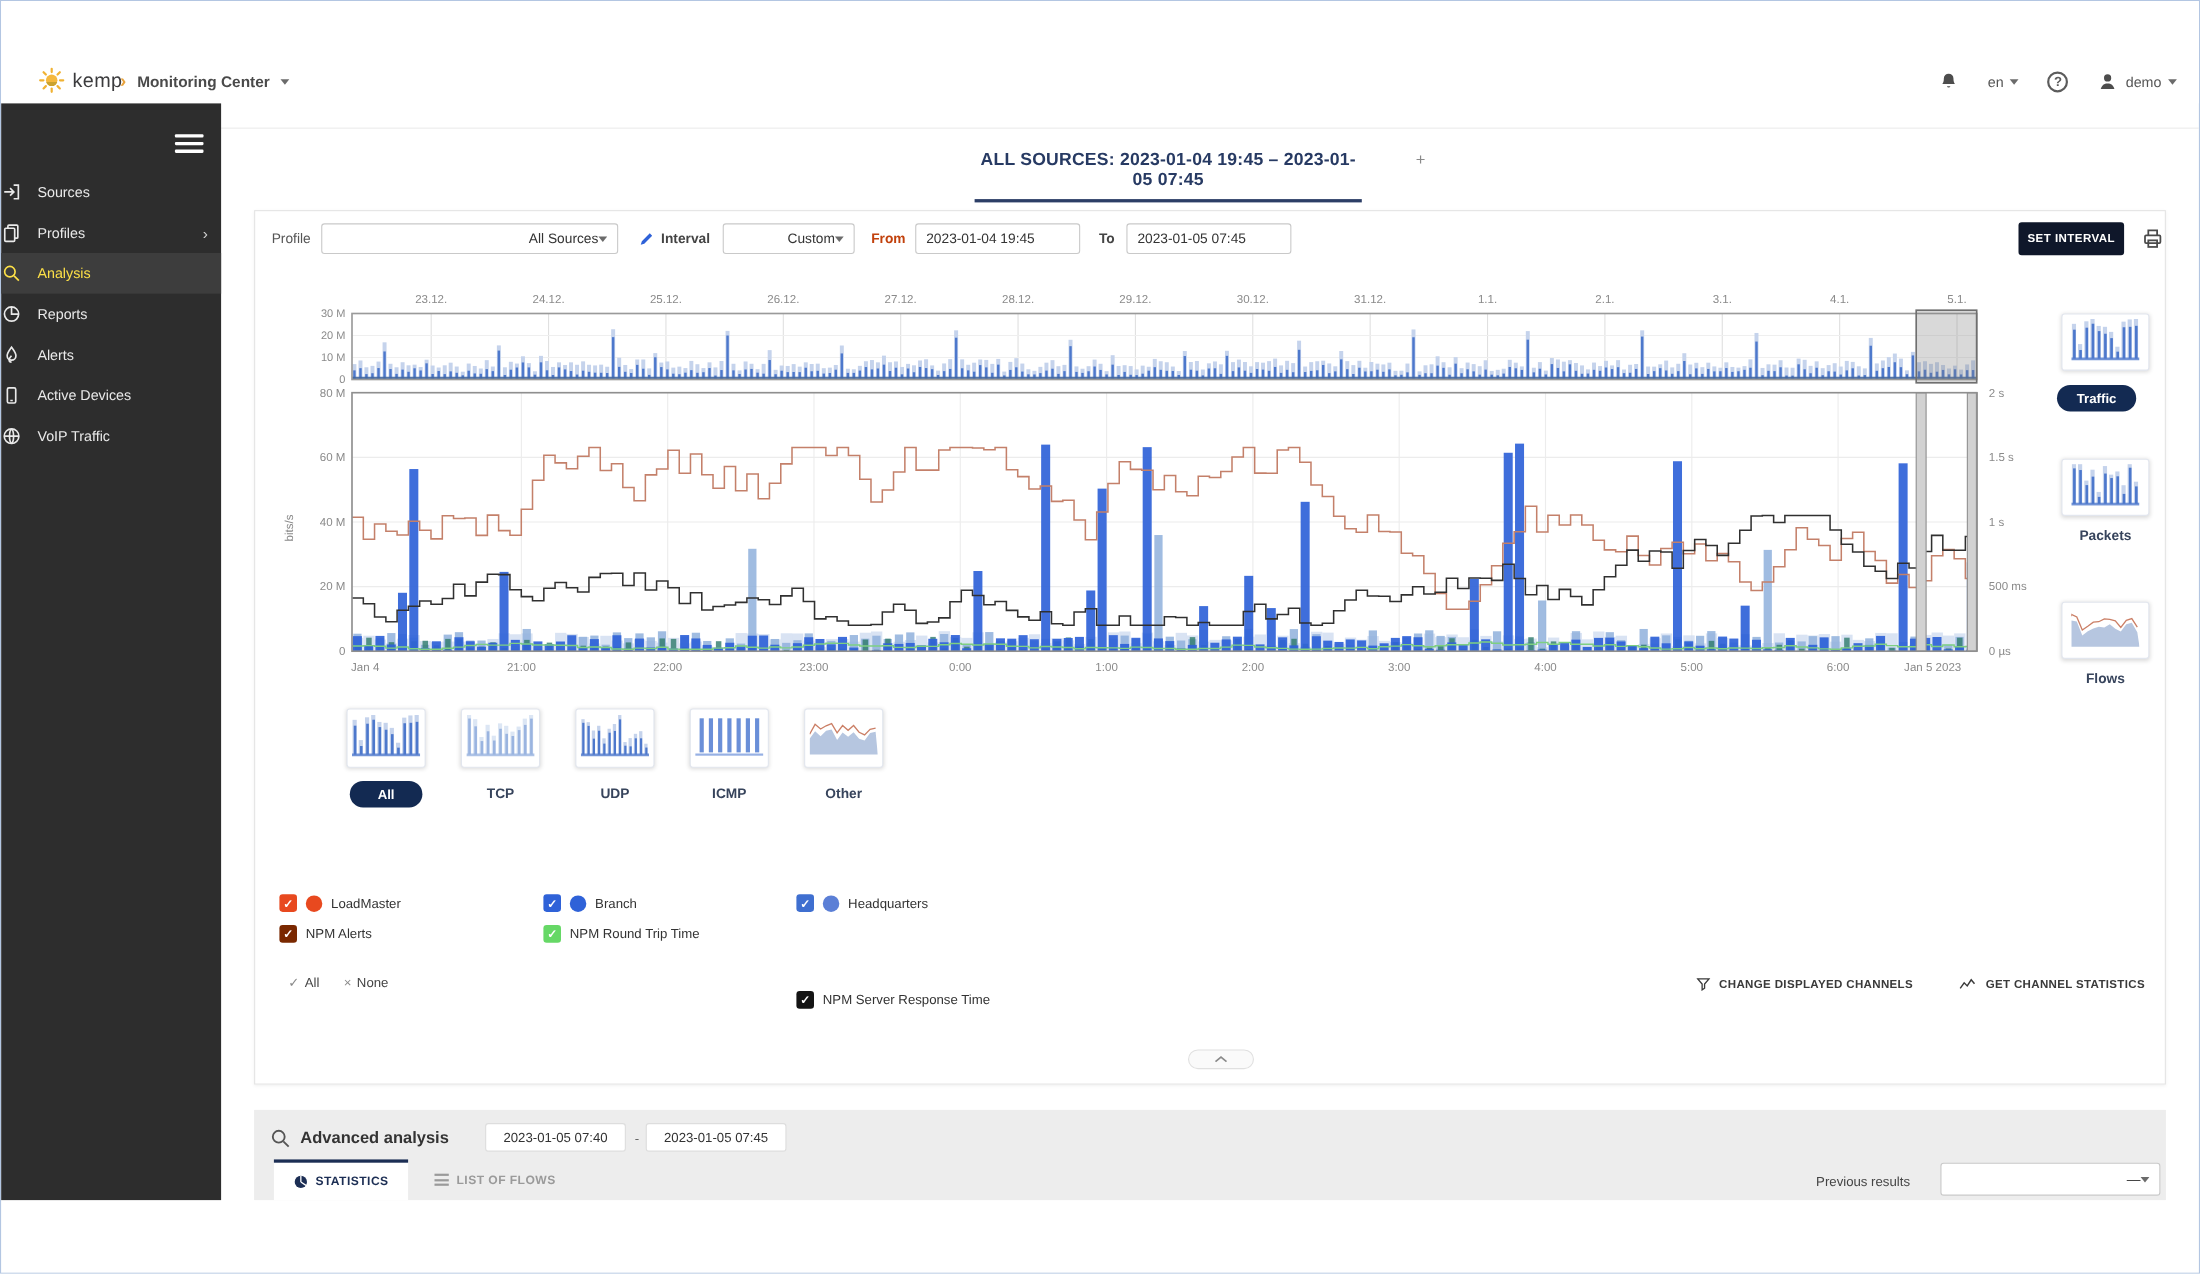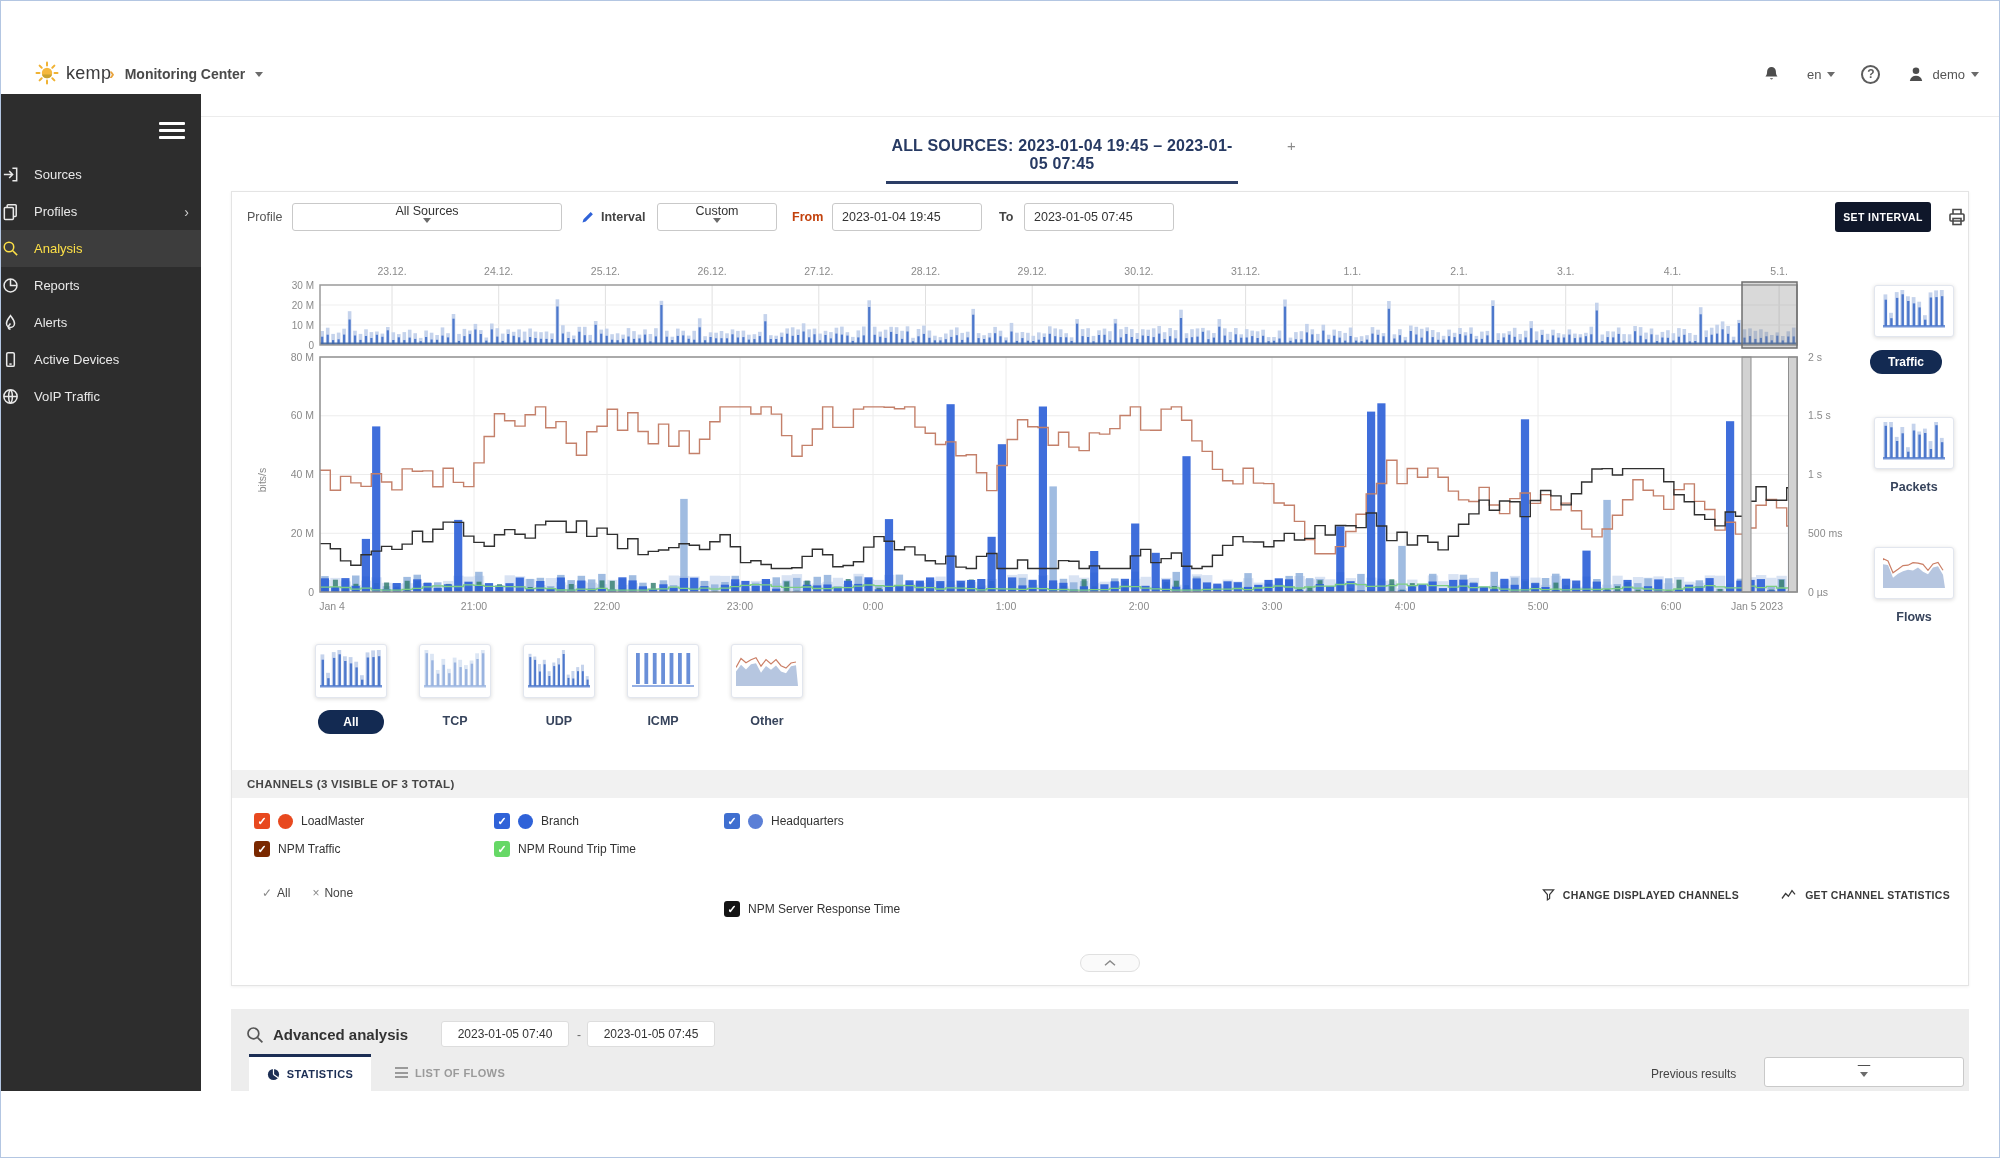--- a/index.html
+++ b/index.html
@@ -39,22 +39,22 @@
               font-size:16px; font-weight:bold; color:#273a63; letter-spacing:.2px;
               border-bottom:3px solid #2c3e66; cursor:pointer; }
   #new-tab { position:absolute; left:1286px; top:136px; font-size:15px; color:#8a8a8a; cursor:pointer; }
 
   
   #panel { position:absolute; left:230px; top:190px; width:1738px; height:795px; background:#fff;
            border:1px solid #e4e4e4; box-shadow:0 1px 3px rgba(0,0,0,.06); }
 
   .flabel { position:absolute; font-size:12.5px; color:#555; line-height:28px; }
   .selectbox { position:absolute; height:28px; border:1px solid #c9c9c9; border-radius:3px; background:#fff;
-               display:flex; align-items:center; justify-content:flex-start; padding:0 9px;
-               font-size:12.5px; color:#333; cursor:pointer;flex-direction:column; }
+               display:flex; align-items:center; justify-content:flex-end; padding:0 9px;
+               font-size:12.5px; color:#333; cursor:pointer; }
   .dateinput { position:absolute; height:28px; border:1px solid #c9c9c9; border-radius:3px; background:#fff;
                padding:0 9px; font-size:12.5px; color:#333; font-family:"Liberation Sans",sans-serif; }
   #set-interval-btn { position:absolute; left:1603px; top:10px; width:96px; height:30px; background:#0f172a;
                color:#fff; border:none; border-radius:3px; font-size:10.5px; font-weight:bold;
                letter-spacing:.4px; cursor:pointer; font-family:"Liberation Sans",sans-serif; }
   #print-icon { position:absolute; left:1714px; top:14px; cursor:pointer; }
 
   
   #overview-chart { position:absolute; left:38px; top:66px; width:1540px; height:94px; }
   #main-chart { position:absolute; left:20px; top:160px; width:1720px; height:278px; }
@@ -1648,39 +1648,38 @@
             <path d="M0 38L0 23.5L5 16.7L10 21.4L15 16.3L20 15.2L25 24.7L30 17.9L35 21.7L40 17.6L45 23.6L50 25.2L55 18.3L60 17.3L62 38Z" fill="#b6c6e0"></path>
             <path d="M0 19.5L0 19.5L5 10.5L10 14.7L15 11.8L20 9.8L25 18.2L30 11.6L35 15.9L40 11.6L45 17.7L50 20.1L55 15.0L60 14.0" fill="none" stroke="#cb7f66" stroke-width="1.2"></path>
           </svg></div>
       </div>
     <div class="navy-pill" style="left:86px; top:518px; width:66px; height:24px;">All</div>
     <div class="thumb-label" style="left:187px; top:522px; width:72px;">TCP</div>
     <div class="thumb-label" style="left:291px; top:522px; width:72px;">UDP</div>
     <div class="thumb-label" style="left:395px; top:522px; width:72px;">ICMP</div>
     <div class="thumb-label" style="left:499px; top:522px; width:72px;">Other</div>
 
-    <div id="channels-band">CHANNELS (3 VISIBLE OF 3 TOTAL)</div>
     <div class="chan-item" style="left:22px; top:620px;">
       <span class="chk" style="background:#e8491f;"></span>
       <span class="dot" style="background:#e8491f;"></span>
       <span class="chan-label">LoadMaster</span>
     </div>
     <div class="chan-item" style="left:262px; top:620px;">
       <span class="chk" style="background:#2f62d8;"></span>
       <span class="dot" style="background:#2f62d8;"></span>
       <span class="chan-label">Branch</span>
     </div>
     <div class="chan-item" style="left:492px; top:620px;">
       <span class="chk" style="background:#3f6fd0;"></span>
       <span class="dot" style="background:#5b7fd6;"></span>
       <span class="chan-label">Headquarters</span>
     </div>
     <div class="chan-item" style="left:22px; top:648px;">
       <span class="chk" style="background:#7a2800;"></span>
-      <span class="chan-label">NPM Traffic</span>
+      <span class="chan-label">NPM Alerts</span>
     </div>
     <div class="chan-item" style="left:262px; top:648px;">
       <span class="chk" style="background:#66d866;"></span>
       <span class="chan-label">NPM Round Trip Time</span>
     </div>
     <div class="chan-item" style="left:492px; top:660px;margin-top:48px;">
       <span class="chk" style="background:#141414;"></span>
       <span class="chan-label">NPM Server Response Time</span>
     </div>
 

